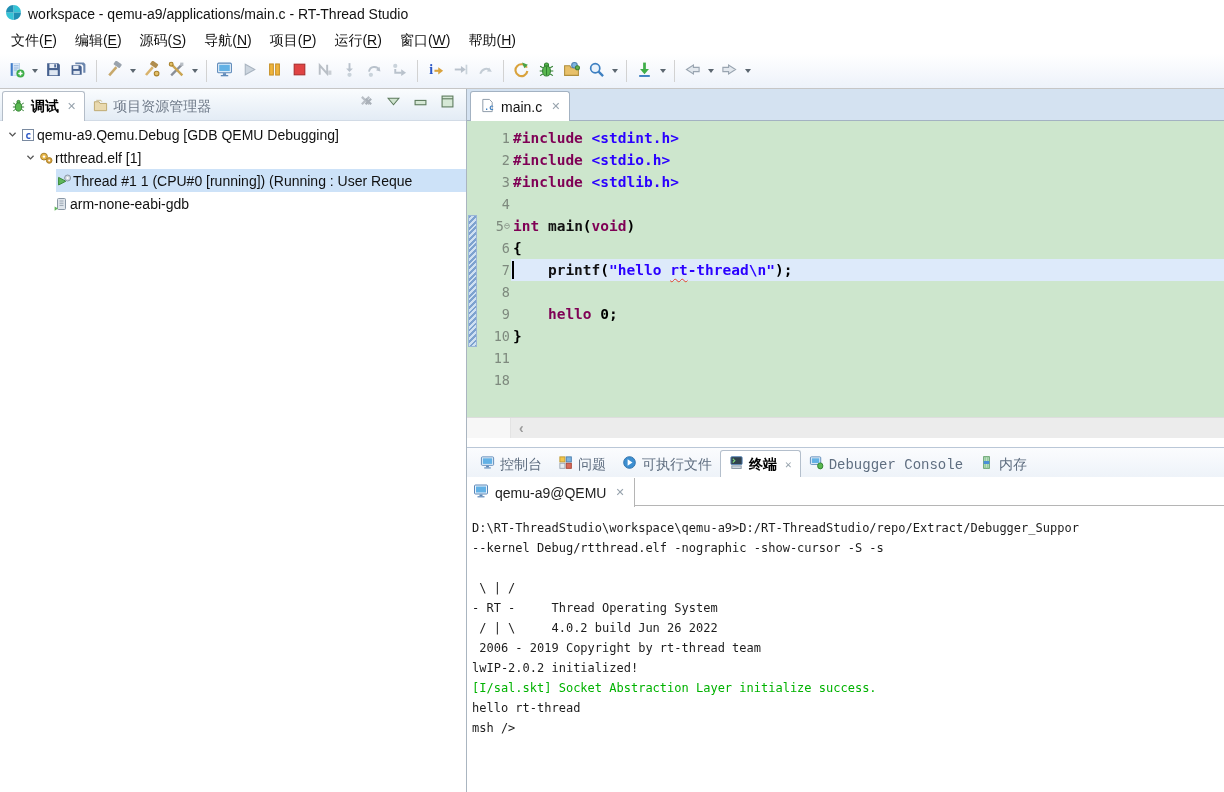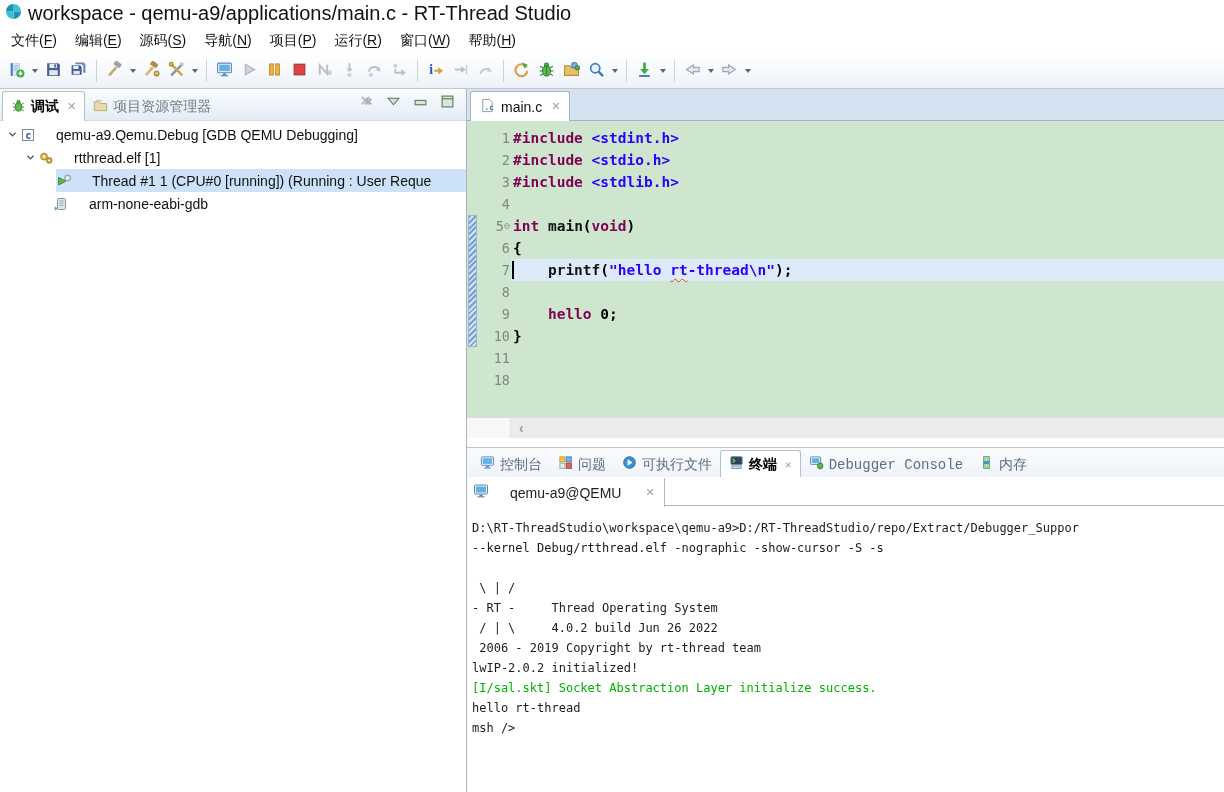--- a/index.html
+++ b/index.html
@@ -1,20 +1,20 @@
 <!DOCTYPE html>
 <html><head>
 <meta charset="utf-8">
 <style>
   * { box-sizing: border-box; margin: 0; padding: 0; }
   html,body { width:1224px; height:792px; overflow:hidden; }
   body { font-family:"Liberation Sans","DejaVu Sans",sans-serif; background:#fff; color:#111; cursor:default; }
 
   
-  .titlebar { height:27px; display:flex; align-items:center; gap:6px; padding-left:5px; font-size:20px; }
+  .titlebar { height:27px; display:flex; align-items:center; gap:6px; padding-left:5px; font-size:14px; }
   .titlebar svg { width:17px; height:17px; }
   .menubar { height:27px; display:flex; align-items:center; font-size:14px; padding-left:2px; }
   .menu-item { padding:4px 9px; }
   .menu-item u { text-underline-offset:2px; }
   .toolbar { height:35px; border-bottom:1px solid #c6c6c6; background:linear-gradient(#ffffff,#edf2fa); display:flex; align-items:center; padding-left:4px; }
   .tgroup { display:flex; align-items:center; }
   .tsep { width:1px; height:22px; background:#d2d2d2; margin:0 5px; }
   .tbtn { height:25px; min-width:25px; display:flex; align-items:center; justify-content:center; border-radius:3px; }
   .tbtn svg { width:17px; height:17px; }
   .tdd { width:12px; height:25px; display:flex; align-items:center; justify-content:center; }
@@ -36,21 +36,21 @@
 
   
   .tree { flex:1; padding-top:2px; font-size:14px; overflow:hidden; }
   .trow { height:23px; display:flex; align-items:center; white-space:nowrap; }
   .expander { width:16px; flex:none; display:flex; justify-content:center; }
   .expander svg { width:9px; height:9px; }
   .selwrap { display:flex; align-items:center; height:100%; flex:1; min-width:0; overflow:hidden; }
   .selwrap.selected { background:#cde2f8; }
   .ticon { width:17px; flex:none; display:flex; }
   .ticon svg { width:16px; height:16px; }
-  .tlabel { margin-left:19px; overflow:hidden; }
+  .tlabel { margin-left:0; overflow:hidden; }
 
   
   .ed-tabbar { height:32px; background:#d4e2f1; border-bottom:1px solid #a3b2c2; display:flex; align-items:flex-end; padding-left:3px; }
   .ed-tab { height:30px; margin-bottom:-1px; background:#fff; border:1px solid #a3b2c2; border-bottom:none; border-radius:3px 3px 0 0; display:flex; align-items:center; gap:6px; padding:0 9px; font-size:14px; }
   .ed-tab svg { width:15px; height:15px; }
 
   .code-area { position:relative; height:296px; background:#cde6cd; overflow:hidden;
                font-family:"DejaVu Sans Mono","Liberation Mono",monospace; font-size:14.5px; font-weight:700; line-height:22px; padding-top:6px; }
   .range-strip { position:absolute; left:1px; top:94px; width:9px; height:132px;
                  background:repeating-linear-gradient(135deg,#7da2cf 0 2px,#cfe0f2 2px 4px); border:1px solid #9ab6d6; }
@@ -71,21 +71,21 @@
   .larrow { margin-left:8px; font-size:14px; font-weight:bold; }
   .sash { height:9px; background:#fff; }
 
   
   .bottom-panel { flex:1; min-height:0; display:flex; flex-direction:column; border-top:1px solid #bac7d7; background:#fff; }
   .bp-tabbar { height:29px; background:linear-gradient(#fbfcfe,#eef3f9); display:flex; align-items:flex-end; padding-left:5px;font-family:Liberation Mono, monospace; }
   .bp-tab { height:25px; display:flex; align-items:center; gap:5px; padding:0 8px; font-size:14px; color:#5f6e80; white-space:nowrap; }
   .bp-tab.active { height:28px; background:#fff; border:1px solid #b4bfcc; border-bottom:none; border-radius:3px 3px 0 0; color:#000; font-weight:700; margin-bottom:-1px; }
   .bp-tab svg { width:15px; height:15px; }
   .term-tabbar { height:29px; background:#fff; display:flex; border-bottom:1px solid #b5b5b5; }
-  .term-tab { display:flex; align-items:center; gap:21px; padding:0 9px 0 6px; font-size:14px; color:#222; border-right:1px solid #b5b5b5; background:#fff; position:relative; top:1px; height:29px; }
+  .term-tab { display:flex; align-items:center; gap:6px; padding:0 9px 0 6px; font-size:14px; color:#222; border-right:1px solid #b5b5b5; background:#fff; position:relative; top:1px; height:29px; }
   .term-tab svg { width:16px; height:16px; }
   .terminal { flex:1; padding:12px 0 0 5px; font-family:"DejaVu Sans Mono","Liberation Mono",monospace; font-size:12px; line-height:20px; color:#1c1c1c; white-space:pre; overflow:hidden; }
   .tline { height:20px; }
   .tline.green { color:#00b200; }
 </style>
 </head>
 <body>
 
 <div class="titlebar">
   <span><svg viewBox="0 0 16 16">

